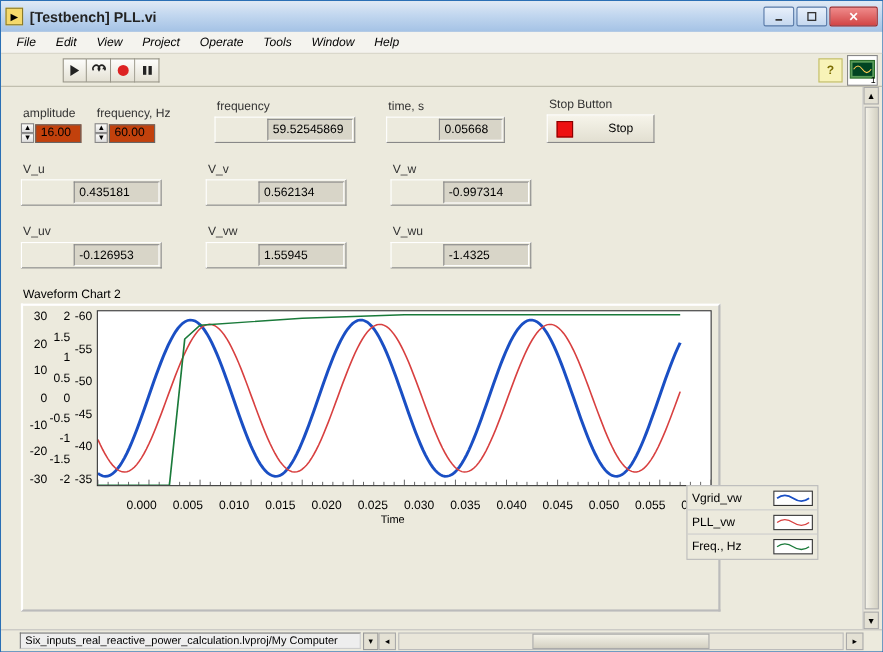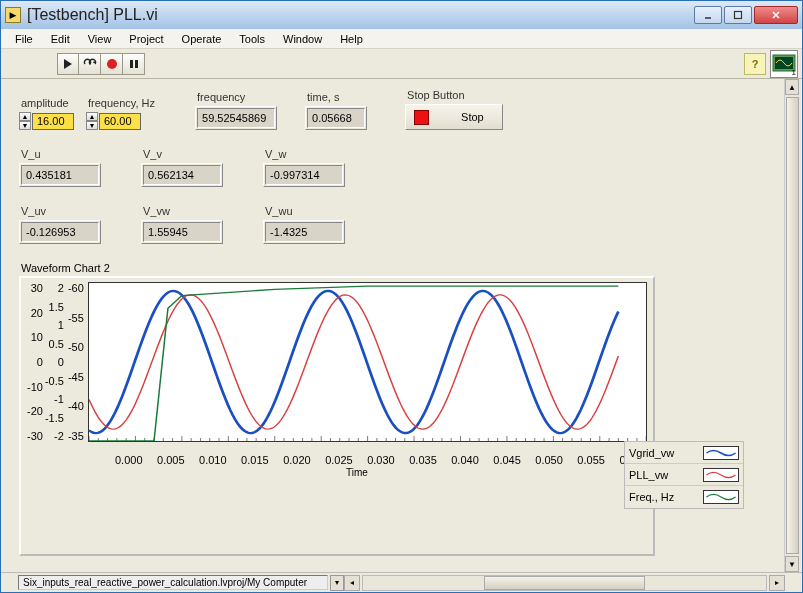--- a/index.html
+++ b/index.html
@@ -1,44 +1,44 @@
 <!DOCTYPE html>
 <html><head>
 <meta charset="utf-8">
 <style>
   * { box-sizing: border-box; font-family: Tahoma, Arial, sans-serif; font-size: 11px; }
   body { margin: 0; padding: 0; background: #fff; width: 803px; height: 593px; overflow: hidden; }
   .window { width: 803px; height: 593px; border: 1px solid #2a6fb5; background: #ece9d8; display: flex; flex-direction: column; box-shadow: 0 0 5px rgba(0,0,0,.3);}
   .titlebar { height: 28px; background: linear-gradient(#dfe9f5,#c2d7ef 45%,#a4c2e5); display: flex; align-items: center; padding: 0 4px; }
   .titlebar-icon { width: 16px; height: 16px; background: #f5d96b; border: 1px solid #8a7a2a; margin-right: 6px; display:flex;align-items:center;justify-content:center;font-size:9px;}
-  .titlebar-text { flex: 1; color: #222; font-size: 16px; }
+  .titlebar-text { flex: 1; color: #222; font-size: 13px; font-weight: bold; }
   .win-btns { display: flex; gap: 2px; }
   .win-btn { width: 28px; height: 18px; border: 1px solid #5a7ba8; border-radius: 2px; background: linear-gradient(#e8f0fb,#c5d8ef); display:flex; align-items:center; justify-content:center; cursor:default;}
   .win-btn.close { background: linear-gradient(#ef8b8b,#d24545); border-color:#a02828; color:#fff; width:44px;}
   .win-btn svg { width: 10px; height:10px; }
   .menubar { height: 20px; background: #f4f3ee; display: flex; align-items: center; padding: 0 6px; gap: 2px; border-bottom:1px solid #d6d3c6;}
-  .menubar span { padding: 2px 8px; cursor:default;}
+  .menubar span { padding: 2px 8px; cursor:default;font-style:italic;}
   .toolbar { height: 30px; background: #eceadd; border-bottom:1px solid #b8b5a5; display:flex; align-items:center; padding:0 4px; position:relative;}
   .tb-group { display:flex; gap:0; margin-left:52px;}
   .tb-btn { width:22px; height:22px; border:1px solid #9a978a; background:linear-gradient(#fdfdfb,#e4e1d4); display:flex; align-items:center; justify-content:center; cursor:default;}
   .tb-btn + .tb-btn { border-left:none;}
   .tb-right { position:absolute; right:4px; display:flex; gap:2px; align-items:center;}
   .help-icon { width:22px; height:22px; border:1px solid #bdb96a; background:#f8f3b8; display:flex;align-items:center;justify-content:center; font-weight:bold; color:#7a6c00;}
   .lv-icon { width:28px; height:28px; border:1px solid #888; background:#fff; position:relative; margin-left:2px;}
   .lv-icon::after { content:"1"; position:absolute; right:1px; bottom:0; font-size:8px;}
   .panel { flex:1; background:#eceadd; position:relative; overflow:hidden; padding:10px 18px 0 18px;}
   .row { display:flex; gap:12px; align-items:flex-end; margin-bottom:18px;}
   .ctrl { display:flex; flex-direction:column; gap:3px;}
   .ctrl-label { color:#333; padding-left:2px;}
   .numspin { display:flex; align-items:center;}
   .spin-arrows { width:12px; display:flex; flex-direction:column; margin-right:1px;}
   .spin-arrows div { height:9px; border:1px solid #888; background:linear-gradient(#fdfdfb,#ddd); display:flex; align-items:center; justify-content:center; font-size:7px; line-height:1;}
-  .numbox { background:#fde047; border:1px solid #666; padding:1px 4px; min-width:42px; height:17px; display:flex; align-items:center;}
+  .numbox { background:#c2410c; border:1px solid #666; padding:1px 4px; min-width:42px; height:17px; display:flex; align-items:center;}
   .raised-box-wrap { padding:1px; border:1px solid #fff; border-right-color:#888; border-bottom-color:#888; display:inline-block;}
-  .raised-box { background:#d8d5c8; border:1px solid #888; border-right-color:#fff; border-bottom-color:#fff; padding:2px 4px; min-width:78px; height:20px; display:flex; align-items:center;}
+  .raised-box { background:#d8d5c8; border:1px solid #888; border-right-color:#fff; border-bottom-color:#fff; padding:2px 4px; min-width:78px; height:20px; display:flex; align-items:center;margin-left:46px;}
   .stop-btn { width:98px; height:26px; border:1px solid #888; border-top-color:#fff; border-left-color:#fff; background:linear-gradient(#f6f4ea,#e2dfd1); display:flex; align-items:center; padding:0 8px; gap:32px; cursor:default;}
   .stop-sq { width:15px; height:15px; background:#e11; border:1px solid #800;}
   .chart-area { margin-top:2px;}
   .chart-title { margin-bottom:2px; margin-left:2px;}
   .chart-wrap { width:636px; height:280px; border:2px solid #bbb; border-top-color:#fff; border-left-color:#fff; background:#eceadd; padding:4px 6px 2px 6px; position:relative;}
   .chart-inner { display:flex; height:170px;}
   .yaxis { display:flex; height:160px; }
   .yaxis-col { display:flex; flex-direction:column; justify-content:space-between; text-align:right; padding-right:2px; font-size:10px;}
   .plot { flex:1; background:#fff; border:1px solid #333; position:relative; height:160px;}
   .plot svg { position:absolute; top:0; left:0; width:100%; height:100%;}

